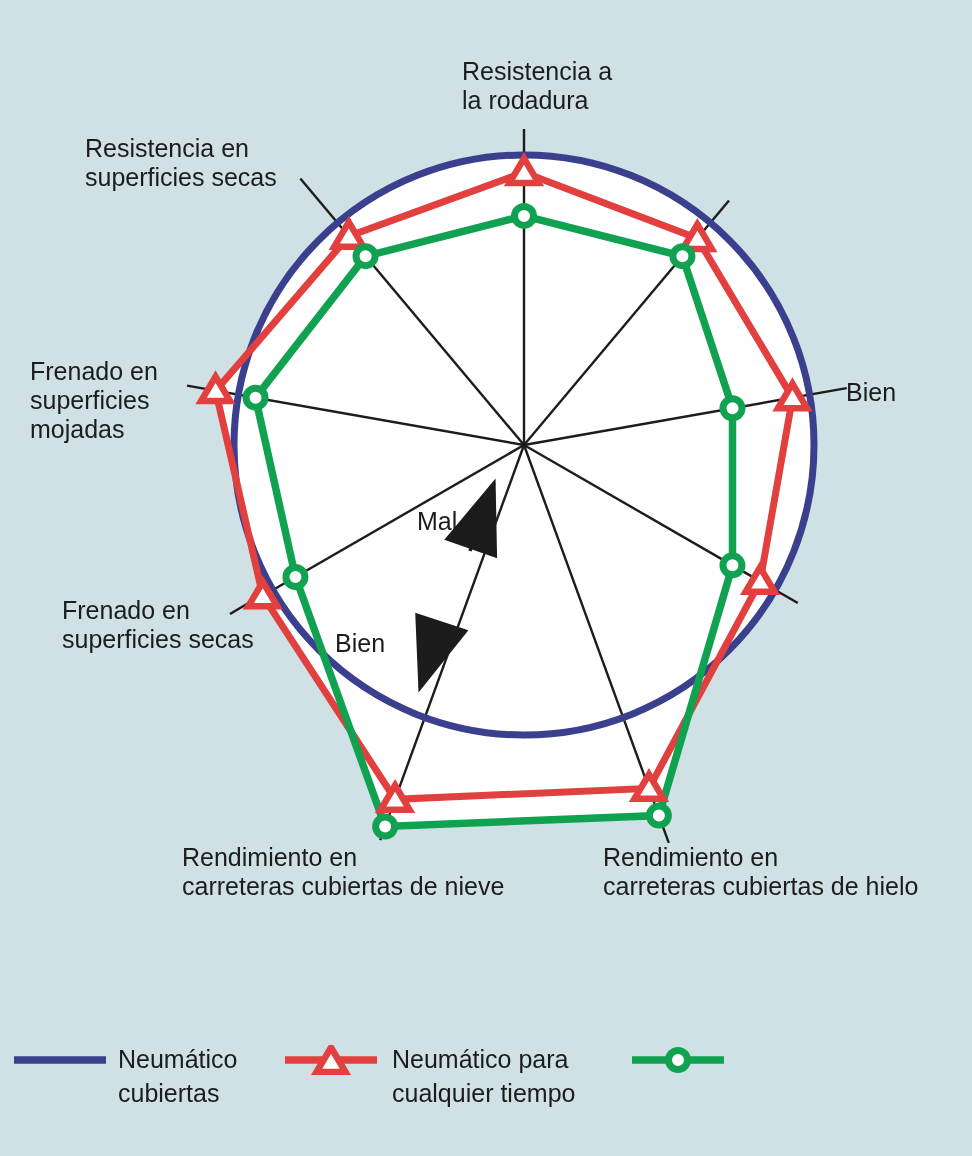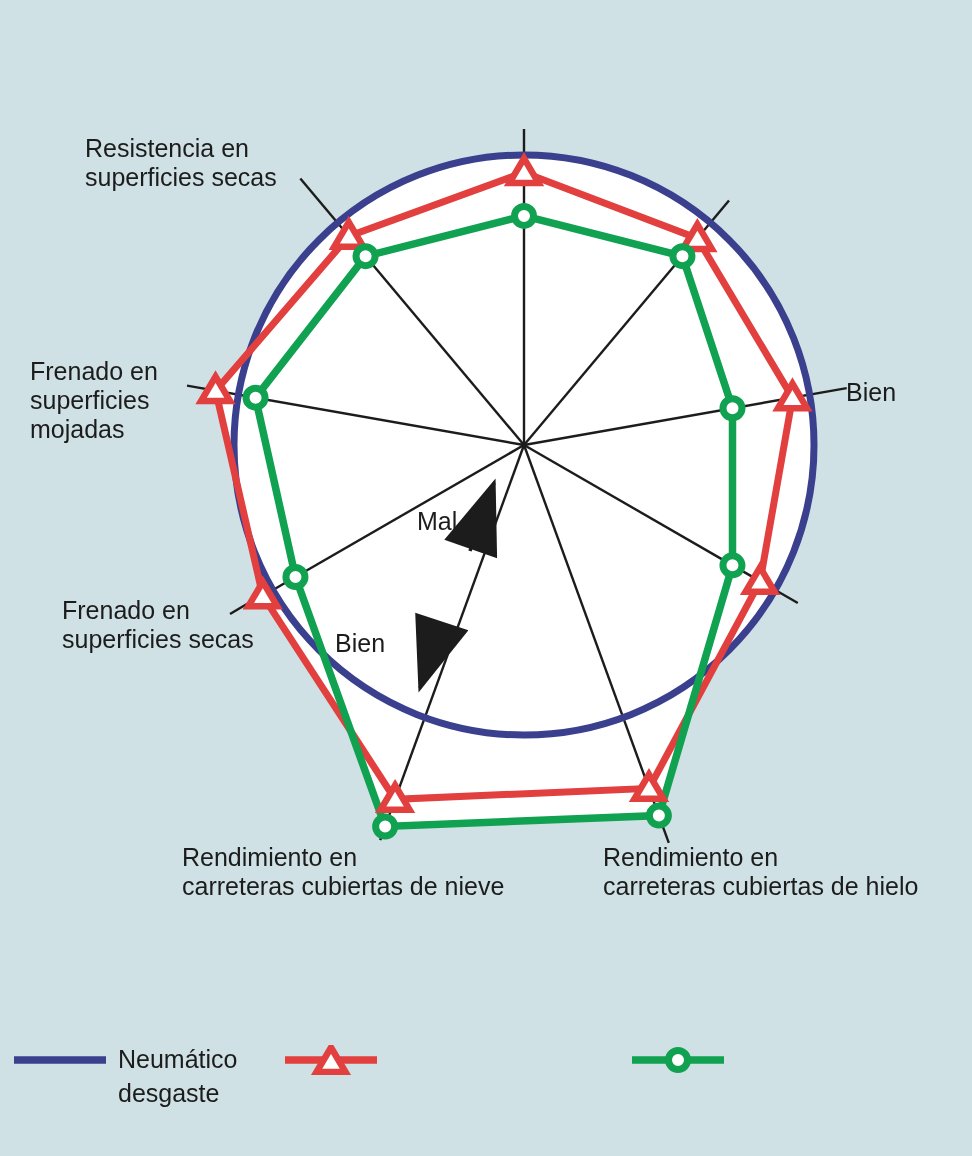--- a/index.html
+++ b/index.html
@@ -73,45 +73,49 @@
         <circle cx="732.4838013126844" cy="408.2386807879109" r="9.5" fill="#ffffff" stroke="#10a151" stroke-width="7"></circle>
         <circle cx="732.4523146909144" cy="565.35" r="9.5" fill="#ffffff" stroke="#10a151" stroke-width="7"></circle>
         <circle cx="658.8927445276438" cy="815.6147696379624" r="9.5" fill="#ffffff" stroke="#10a151" stroke-width="7"></circle>
         <circle cx="385.1398218097785" cy="826.5152040390788" r="9.5" fill="#ffffff" stroke="#10a151" stroke-width="7"></circle>
         <circle cx="295.4558959412866" cy="576.95" r="9.5" fill="#ffffff" stroke="#10a151" stroke-width="7"></circle>
         <circle cx="255.54140652887213" cy="397.6635067679948" r="9.5" fill="#ffffff" stroke="#10a151" stroke-width="7"></circle>
         <circle cx="365.552854212268" cy="256.1700447711719" r="9.5" fill="#ffffff" stroke="#10a151" stroke-width="7"></circle>
       </g>
     </svg>
 
+  <div class="lbl" style="left:462px;top:57px">Resistencia a
+la rodadura</div>
   <div class="lbl" style="left:846px;top:378px">Bien</div>
   <div class="lbl" style="left:603px;top:843px">Rendimiento en
 carreteras cubiertas de hielo</div>
   <div class="lbl" style="left:182px;top:843px">Rendimiento en
 carreteras cubiertas de nieve</div>
   <div class="lbl" style="left:62px;top:596px">Frenado en
 superficies secas</div>
   <div class="lbl" style="left:30px;top:357px">Frenado en
 superficies
 mojadas</div>
   <div class="lbl" style="left:85px;top:134px">Resistencia en
 superficies secas</div>
 
   <div class="lbl" style="left:417px;top:507px">Mal</div>
   <div class="lbl" style="left:335px;top:629px">Bien</div>
 
   <svg class="swatch" style="left:14px;top:1045px" width="92" height="30">
       <line x1="0" y1="15" x2="92" y2="15" stroke="#3a3f8e" stroke-width="7.5"></line>
     </svg>
   <div class="legend-label" style="left:118px;top:1042px">Neumático
-desgaste</div>
+cubiertas</div>
 
   <svg class="swatch" style="left:285px;top:1045px" width="92" height="30">
       <line x1="0" y1="15" x2="92" y2="15" stroke="#e23f3f" stroke-width="7.5"></line>
       <path d="M 46 2.5 L 60.5 27 L 31.5 27 Z" fill="#ffffff" stroke="#e23f3f" stroke-width="6.5" stroke-linejoin="miter"></path>
     </svg>
+  <div class="legend-label" style="left:392px;top:1042px">Neumático para
+cualquier tiempo</div>
 
   <svg class="swatch" style="left:632px;top:1045px" width="92" height="30">
       <line x1="0" y1="15" x2="92" y2="15" stroke="#10a151" stroke-width="7.5"></line>
       <circle cx="46" cy="15" r="9.5" fill="#ffffff" stroke="#10a151" stroke-width="7"></circle>
     </svg>
 
 </div>
 
 </body></html>

